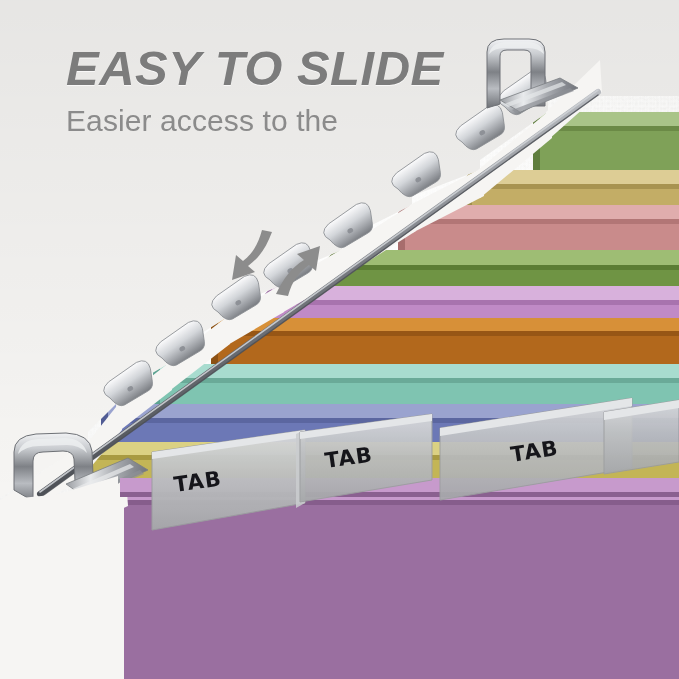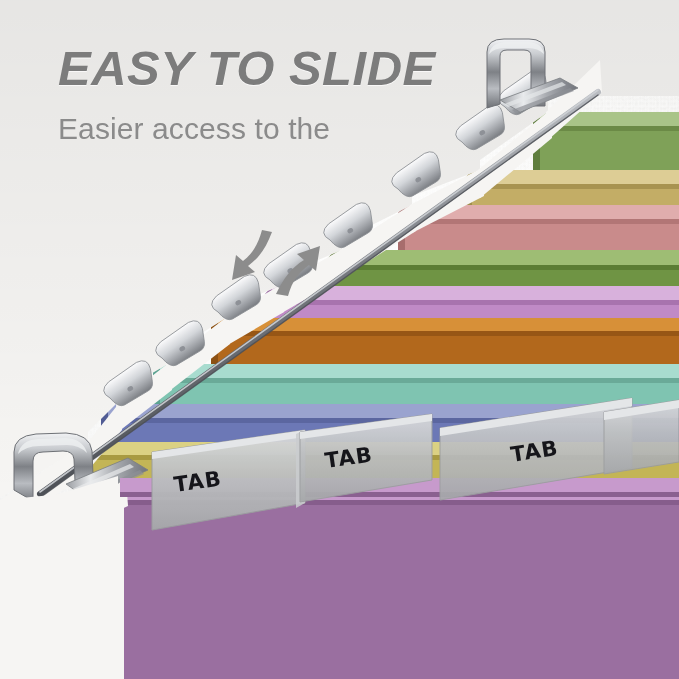--- a/index.html
+++ b/index.html
@@ -22,28 +22,28 @@
       repeating-linear-gradient(4deg, rgba(0,0,0,.016) 0px, rgba(255,255,255,.45) 2px, rgba(0,0,0,0) 3px, rgba(0,0,0,.014) 5px),
       repeating-radial-gradient(circle at 30% 40%, rgba(0,0,0,.025) 0px, rgba(0,0,0,0) 2px, rgba(255,255,255,.35) 3px, rgba(0,0,0,0) 5px);
     background-size:7px 7px, 9px 9px, 11px 11px;
   }
   .bg-vig{position:absolute;inset:0;
     background:radial-gradient(ellipse at 35% 30%, rgba(255,255,255,.85) 0%, rgba(255,255,255,0) 55%),
                linear-gradient(180deg, rgba(0,0,0,.015) 0%, rgba(0,0,0,0) 25%, rgba(0,0,0,.03) 100%);
   }
 
   
-  .copy{position:absolute;left:58px;top:44px;width:420px;z-index:40;}
+  .copy{position:absolute;left:66px;top:44px;width:420px;z-index:40;}
   .headline{
     font-size:49px;line-height:1.02;font-weight:800;font-style:italic;
     letter-spacing:.5px;color:#7c7c7c;white-space:nowrap;
     text-shadow:0 1px 0 rgba(255,255,255,.7);
   }
   .subline{
-    margin-top:17px;font-size:30px;line-height:1.22;font-weight:300;
+    margin-top:9px;font-size:30px;line-height:1.22;font-weight:300;
     color:#8b8b8b;letter-spacing:.1px;max-width:320px;
   }
 
   
   .arrows{position:absolute;left:228px;top:226px;width:94px;height:74px;z-index:38;}
 
   
   .scene{position:absolute;inset:0;z-index:20;}
   .scene svg{display:block;}
 

